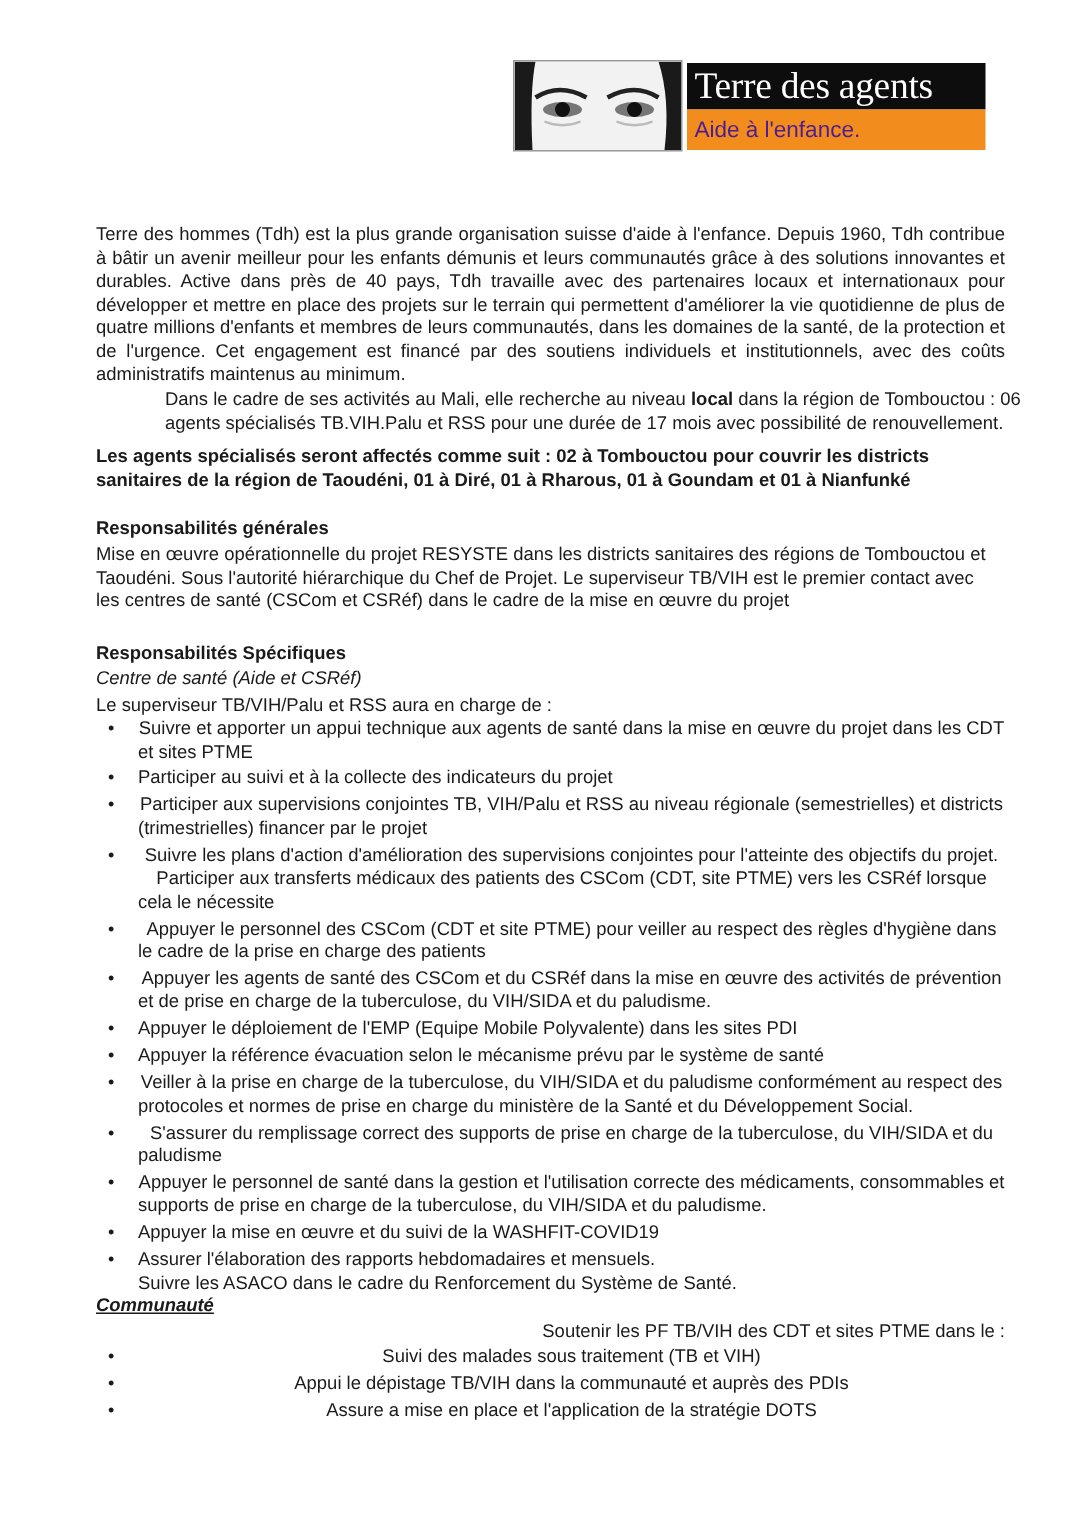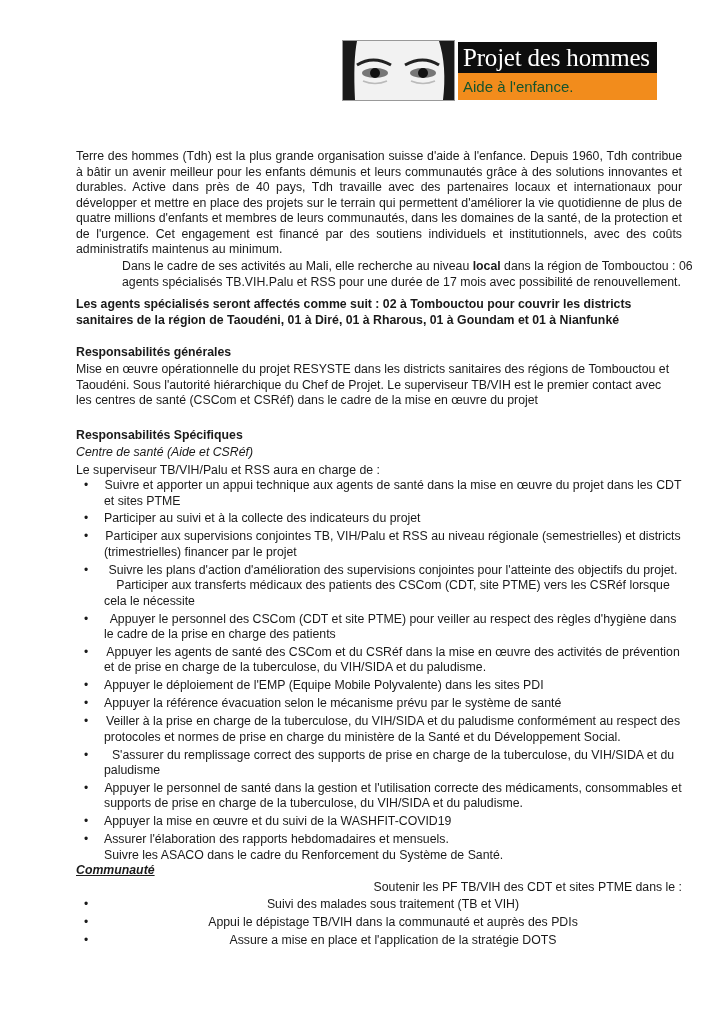--- a/index.html
+++ b/index.html
@@ -6,22 +6,22 @@
   body { width:723px; height:1024px; position:relative; overflow:hidden;
          font-family:"Liberation Sans", sans-serif; color:#1a1a1a; }
   .logo { position:absolute; left:342px; top:40px; width:316px; height:61px; }
   .logo-eyes { position:absolute; left:0; top:0; width:113px; height:61px; background:#f4f4f4;
                border:1px solid #999; box-sizing:border-box; overflow:hidden; }
   .logo-eyes svg { display:block; }
   .logo-black { position:absolute; left:116px; top:2px; width:199px; height:31px; background:#0d0d0d;
                 color:#fff; font-family:"Liberation Serif", serif; font-size:25px; line-height:31px;
                 padding-left:5px; box-sizing:border-box; letter-spacing:-0.2px; white-space:nowrap; }
   .logo-orange { position:absolute; left:116px; top:33px; width:199px; height:27px; background:#f28c1c;
-                 color:#14532d; font-size:15px; line-height:28px; padding-left:5px; box-sizing:border-box; white-space:nowrap; }
-  .block { position:absolute; left:76px; width:606px; font-size:12.3px; line-height:15.5px; }
+                 color:#4c1d95; font-size:15px; line-height:28px; padding-left:5px; box-sizing:border-box; white-space:nowrap; }
+  .block { position:absolute; left:64px; width:606px; font-size:12.3px; line-height:15.5px; }
   .just { text-align:justify; text-align-last:left; }
   .bold { font-weight:bold; }
   .ital { font-style:italic; }
   .h { font-weight:bold; font-size:12.3px; line-height:15.5px; }
   ul.bl { list-style:none; margin:0; padding:0; }
   ul.bl li { position:relative; padding-left:28px; margin:0 0 2.4px 0;text-align:center; }
   ul.bl li::before { content:"•"; position:absolute; left:8px; top:0; font-size:12px; }
 </style>
 </head>
 <body>
@@ -35,21 +35,21 @@
       <path d="M14 24 Q30 14 48 24" stroke="#222" stroke-width="3" fill="none"></path>
       <path d="M62 24 Q80 14 96 24" stroke="#222" stroke-width="3" fill="none"></path>
       <ellipse cx="32" cy="32" rx="13" ry="5" fill="#777"></ellipse>
       <circle cx="32" cy="32" r="5" fill="#111"></circle>
       <ellipse cx="80" cy="32" rx="13" ry="5" fill="#777"></ellipse>
       <circle cx="80" cy="32" r="5" fill="#111"></circle>
       <path d="M20 40 Q32 45 44 40" stroke="#bbb" stroke-width="1.5" fill="none"></path>
       <path d="M68 40 Q80 45 92 40" stroke="#bbb" stroke-width="1.5" fill="none"></path>
     </svg>
   </div>
-  <div class="logo-black">Projet des hommes</div>
+  <div class="logo-black">Terre des agents</div>
   <div class="logo-orange">Aide à l'enfance.</div>
 </div>
 
 <div class="block just" style="top:149px;">Terre des hommes (Tdh) est la plus grande organisation suisse d'aide à l'enfance. Depuis 1960, Tdh contribue à bâtir un avenir meilleur pour les enfants démunis et leurs communautés grâce à des solutions innovantes et durables. Active dans près de 40 pays, Tdh travaille avec des partenaires locaux et internationaux pour développer et mettre en place des projets sur le terrain qui permettent d'améliorer la vie quotidienne de plus de quatre millions d'enfants et membres de leurs communautés, dans les domaines de la santé, de la protection et de l'urgence. Cet engagement est financé par des soutiens individuels et institutionnels, avec des coûts administratifs maintenus au minimum.</div>
 <div class="block" style="top:259px;margin-left:46px;">
   <span>Dans le cadre de ses activités au Mali, elle recherche au niveau </span><span class="bold">local</span><span> dans la région de Tombouctou : 06 agents spécialisés TB.VIH.Palu et RSS pour une durée de 17 mois avec possibilité de renouvellement.</span>
 </div>
 
 <div class="block bold" style="top:297px; width:600px;">Les agents spécialisés seront affectés comme suit :  02 à Tombouctou pour couvrir les districts sanitaires de la région de Taoudéni, 01 à Diré, 01 à Rharous, 01 à Goundam et 01 à Nianfunké</div>
 

